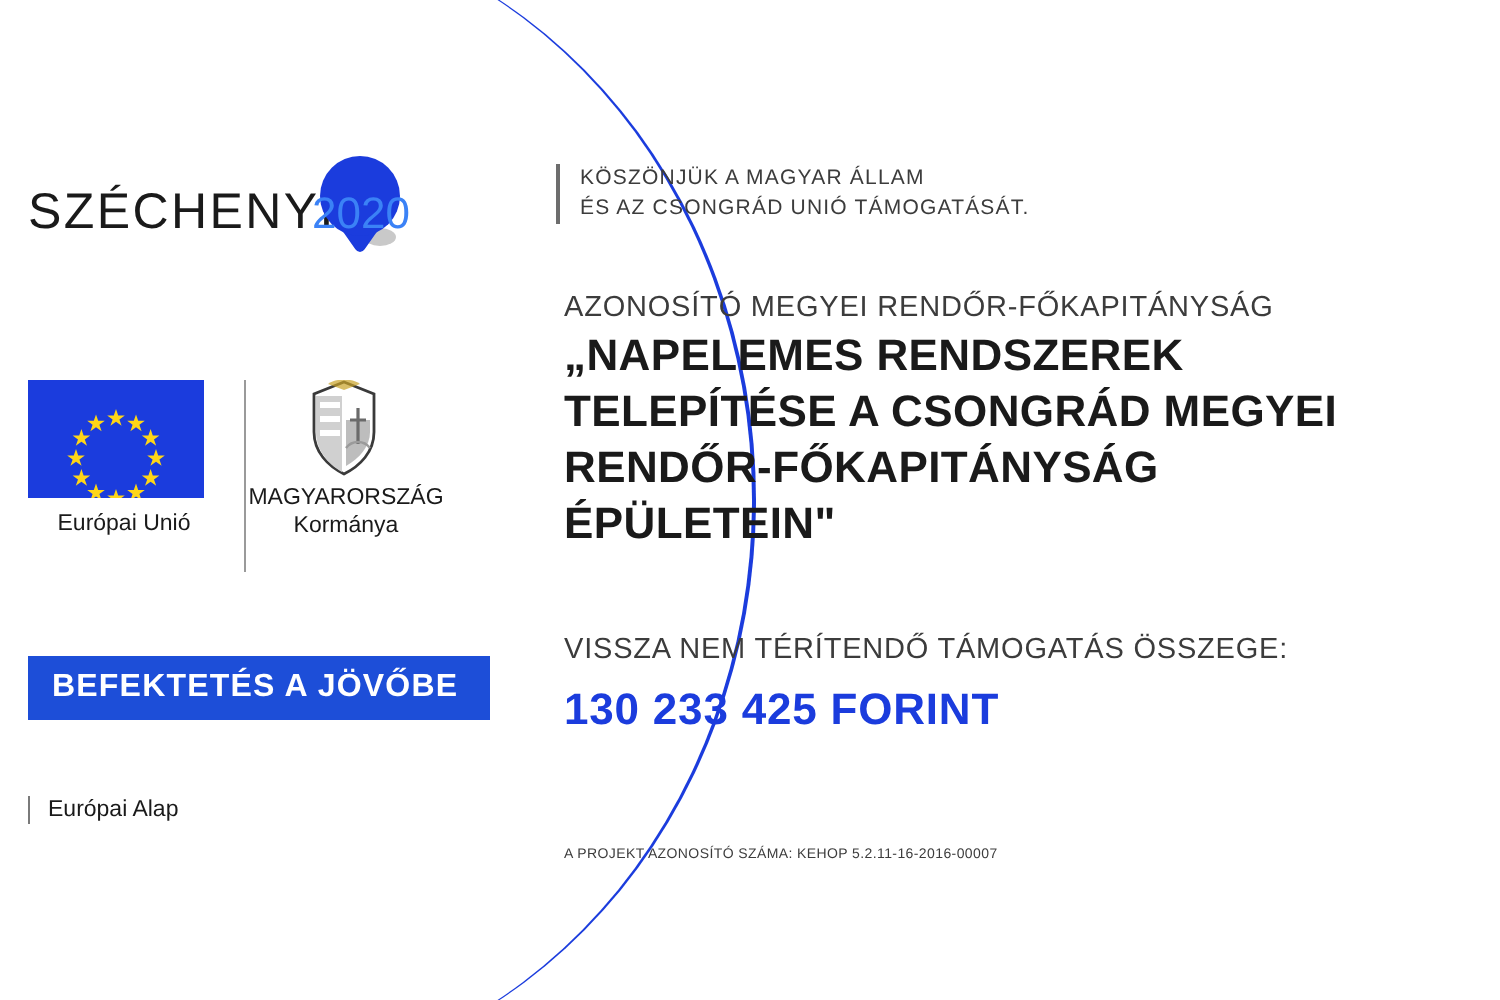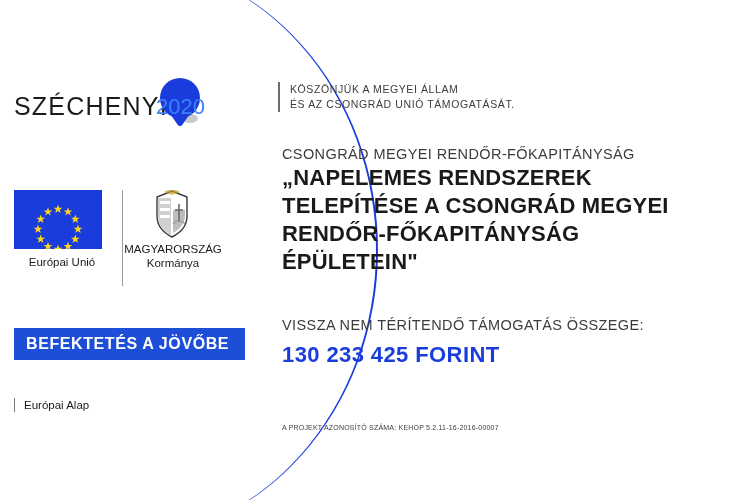--- a/index.html
+++ b/index.html
@@ -309,25 +309,25 @@
     </div>
 
     <div class="befektetes">BEFEKTETÉS A JÖVŐBE</div>
 
     <div class="kohezios">Európai Alap</div>
   </div>
 
   <div class="right">
 
     <div class="thanks">
-      <span>KÖSZÖNJÜK A MEGYEI ÁLLAM</span><br>
+      <span>KÖSZÖNJÜK A MAGYAR ÁLLAM</span><br>
       <span>ÉS AZ CSONGRÁD UNIÓ TÁMOGATÁSÁT.</span>
     </div>
 
-    <div class="org">CSONGRÁD MEGYEI RENDŐR-FŐKAPITÁNYSÁG</div>
+    <div class="org">AZONOSÍTÓ MEGYEI RENDŐR-FŐKAPITÁNYSÁG</div>
 
     <div class="title">„NAPELEMES RENDSZEREK TELEPÍTÉSE A CSONGRÁD MEGYEI RENDŐR-FŐKAPITÁNYSÁG ÉPÜLETEIN"</div>
 
     <div class="subsidy-label">VISSZA NEM TÉRÍTENDŐ TÁMOGATÁS ÖSSZEGE:</div>
 
     <div class="amount">130 233 425 FORINT</div>
 
     <div class="project-id">A PROJEKT AZONOSÍTÓ SZÁMA: KEHOP 5.2.11-16-2016-00007</div>
   </div>
 

